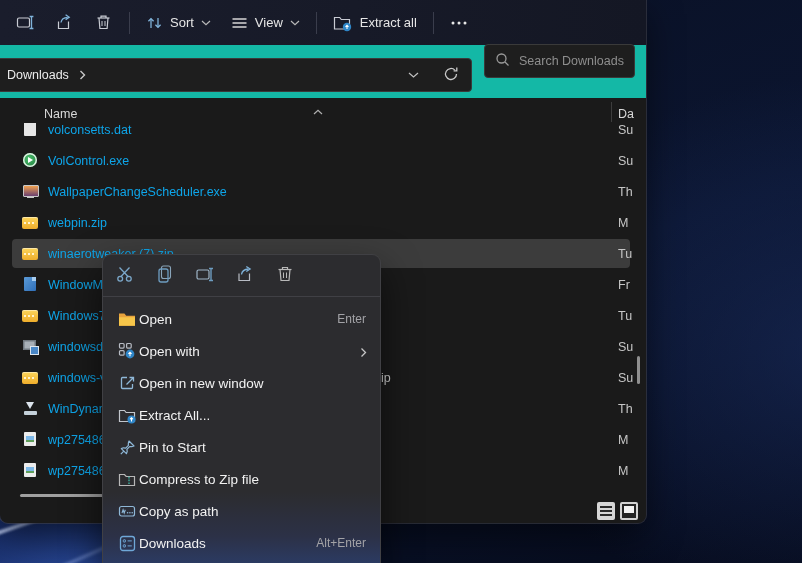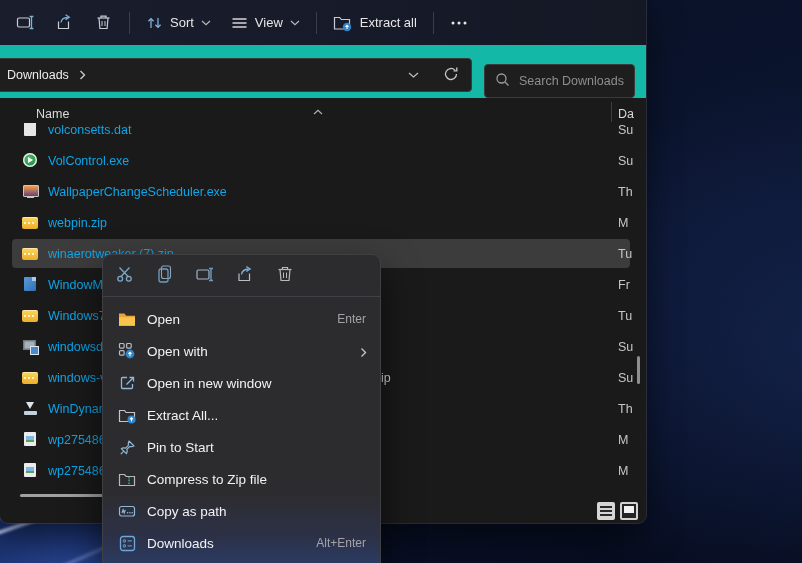--- a/index.html
+++ b/index.html
@@ -33,30 +33,30 @@
   .tsep { width:1px; height:22px; background:#3a3d4c; margin:0 6px; }
   .tbtn svg { display:block; }
 
   .addressrow { height:53px; background:#14b8a6; display:flex; align-items:center; }
   .addrbox { position:absolute; left:-8px; top:58px; width:480px; height:34px;
     border:1px solid #3a3a3a; border-radius:4px; background:#1e1e1e;
     display:flex; align-items:center; padding-left:14px; font-size:12.5px; }
   .addrbox .crumb { color:#ececec; }
   .addrbox .bc-chev { margin-left:10px; display:flex; }
   .addr-right { position:absolute; right:12px; display:flex; align-items:center; gap:24px; }
-  .searchbox { position:absolute; left:484px; top:64px; width:151px; height:34px;
+  .searchbox { position:absolute; left:484px; top:44px; width:151px; height:34px;
     border:1px solid #3a3a3a; border-radius:4px; background:#1e1e1e;
     display:flex; align-items:center; padding:0 10px; gap:9px; }
   .searchbox input { background:transparent; border:none; outline:none; color:#cfcfcf;
     font-family:"Liberation Sans",sans-serif; font-size:12.5px; width:110px; }
   .searchbox input::placeholder { color:#8e8e8e; }
 
   
   .listhead { position:absolute; left:0; top:98px; width:646px; height:26px; }
-  .colname { position:absolute; left:36px; top:9px; font-size:12.5px; color:#d9d9d9; }
+  .colname { position:absolute; left:44px; top:9px; font-size:12.5px; color:#d9d9d9; }
   .sortcaret { position:absolute; left:313px; top:3px; }
   .colsep { position:absolute; left:611px; top:4px; width:1px; height:20px; background:#3d3d3d; }
   .coldate { position:absolute; left:618px; top:9px; font-size:12.5px; color:#d9d9d9; }
 
   .rows { position:absolute; left:0; top:123px; width:646px; height:367px; overflow:hidden; }
   .row { position:relative; height:31px; display:flex; align-items:center;
     padding-left:22px; gap:9px; font-size:12.5px; }
   .row.first { margin-top:-9px; }
   .row.selected::before { content:""; position:absolute; left:12px; right:16px; top:1px; bottom:1px;
     background:#3c3c3c; border-radius:4px; z-index:0; }
@@ -127,21 +127,21 @@
     background:linear-gradient(180deg,#2c2c2f 0%, #2c2c2f 74%, #2c3147 88%, #2b3f6e 100%);
     box-shadow:0 0 0 1px #404044, 0 16px 38px rgba(0,0,0,.6); }
   .quickrow { height:42px; display:flex; align-items:center; padding-left:2px;
     border-bottom:1px solid #404045; }
   .qbtn { width:40px; height:34px; display:flex; align-items:center; justify-content:center;
     border-radius:4px; }
   .mitems { padding-top:6px; }
   .mitem { height:32px; display:flex; align-items:center; padding:0 14px 0 12px;
     font-size:13.5px; color:#f2f2f2; position:relative; }
   .mitem .mi { width:24px; display:flex; justify-content:center; flex:none; }
-  .mitem .mlabel { margin-left:8px; flex:1; white-space:nowrap; }
+  .mitem .mlabel { flex:1; white-space:nowrap; }
   .mitem .mshort { font-size:12px; color:#a3a3a7; margin-right:0; }
   .mitem .subchev { position:absolute; right:13px; top:11px; }
 </style>
 </head>
 <body>
 
 <div class="streak"></div>
 <div class="streak2"></div>
 
 <div class="explorer">

